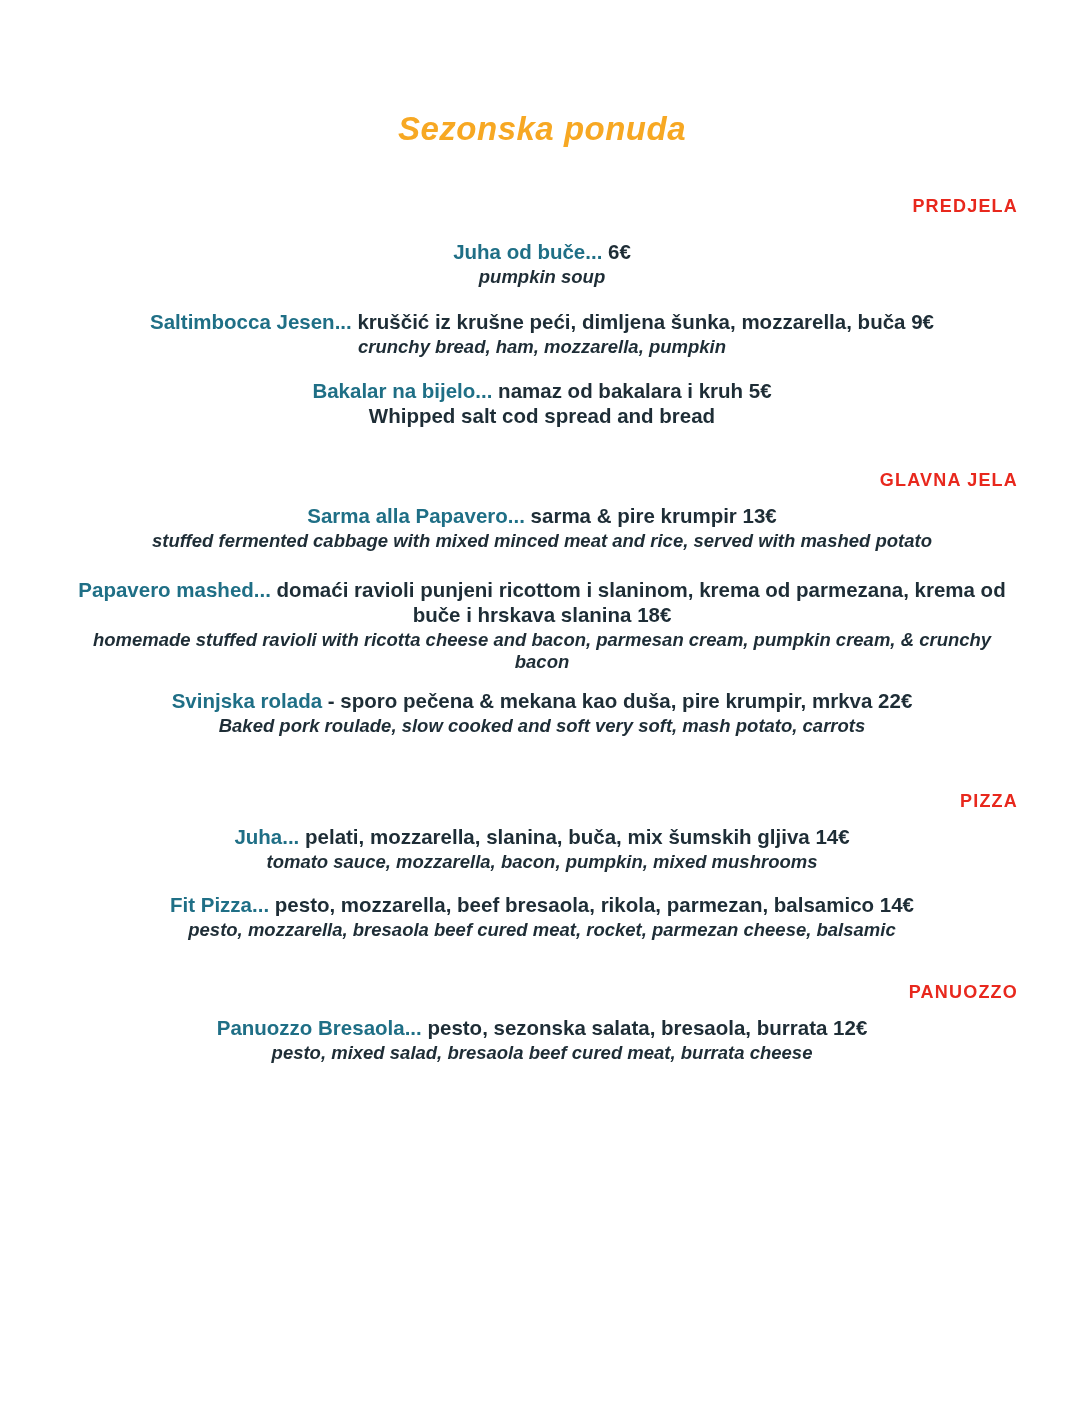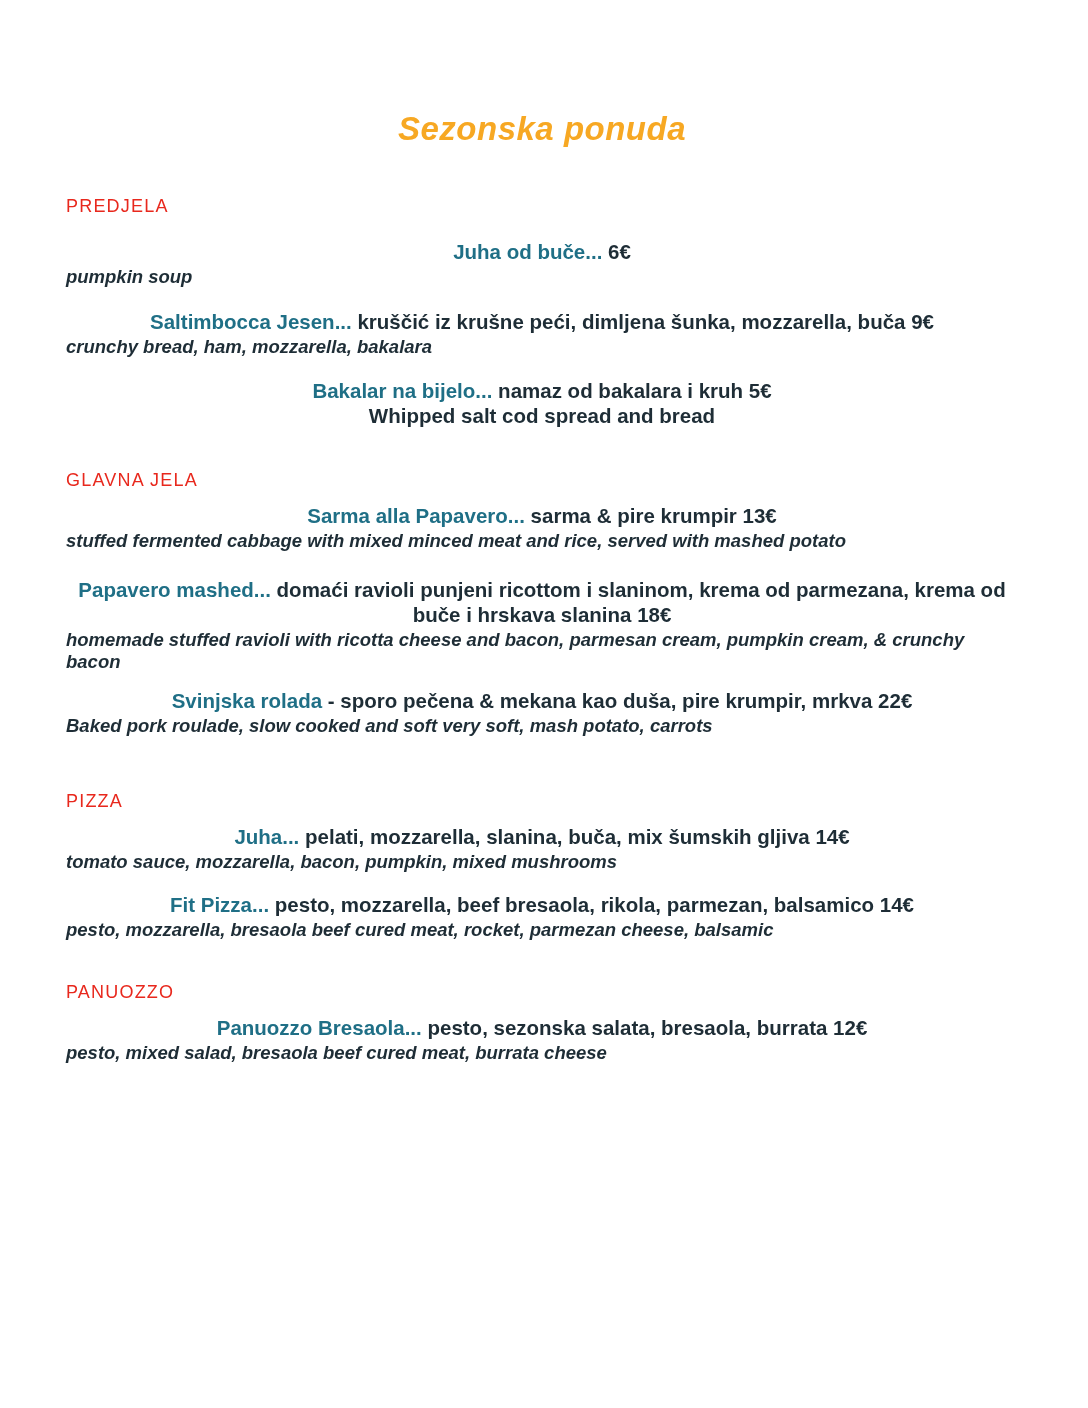--- a/index.html
+++ b/index.html
@@ -26,43 +26,43 @@
     font-style: italic;
     font-weight: bold;
     color: #f7a823;
     letter-spacing: 0.5px;
     margin: 0 0 48px 0;
   }
   .section {
     margin-bottom: 8px;
   }
   .section-head {
-    text-align: left;
+    text-align: right;
     color: #e8281d;
     font-size: 18px;
-    font-weight: normal;
+    font-weight: bold;
     letter-spacing: 1.2px;
     margin: 0 0 12px 0;
   }
   .item {
     margin-bottom: 12px;
     font-weight: bold;
   }
   .item-main {
     text-align: center;
     font-size: 20.5px;
     line-height: 1.22;
     color: #1e2d36;
     margin: 0;
   }
   .item-name {
     color: #1f6f86;
   }
   .item-desc {
-    text-align: left;
+    text-align: center;
     font-size: 18.5px;
     font-style: italic;
     line-height: 1.22;
     color: #1e2d36;
     margin: 2px 0 0 0;
   }
   .gap-sm { height: 10px; }
   .gap-md { height: 22px; }
   .gap-lg { height: 40px; }
   .sec-predjela .item { margin-bottom: 20px; }
@@ -84,21 +84,21 @@
       <p class="item-main">
         <span class="item-name">Juha od buče...</span><span> 6€</span>
       </p>
       <p class="item-desc">pumpkin soup</p>
     </div>
 
     <div class="item">
       <p class="item-main">
         <span class="item-name">Saltimbocca Jesen...</span><span> kruščić iz krušne peći, dimljena šunka, mozzarella, buča 9€</span>
       </p>
-      <p class="item-desc">crunchy bread, ham, mozzarella, bakalara</p>
+      <p class="item-desc">crunchy bread, ham, mozzarella, pumpkin</p>
     </div>
 
     <div class="item">
       <p class="item-main">
         <span class="item-name">Bakalar na bijelo...</span><span> namaz od bakalara i kruh 5€</span>
       </p>
       <p class="item-main">Whipped salt cod spread and bread</p>
     </div>
   </div>
 

